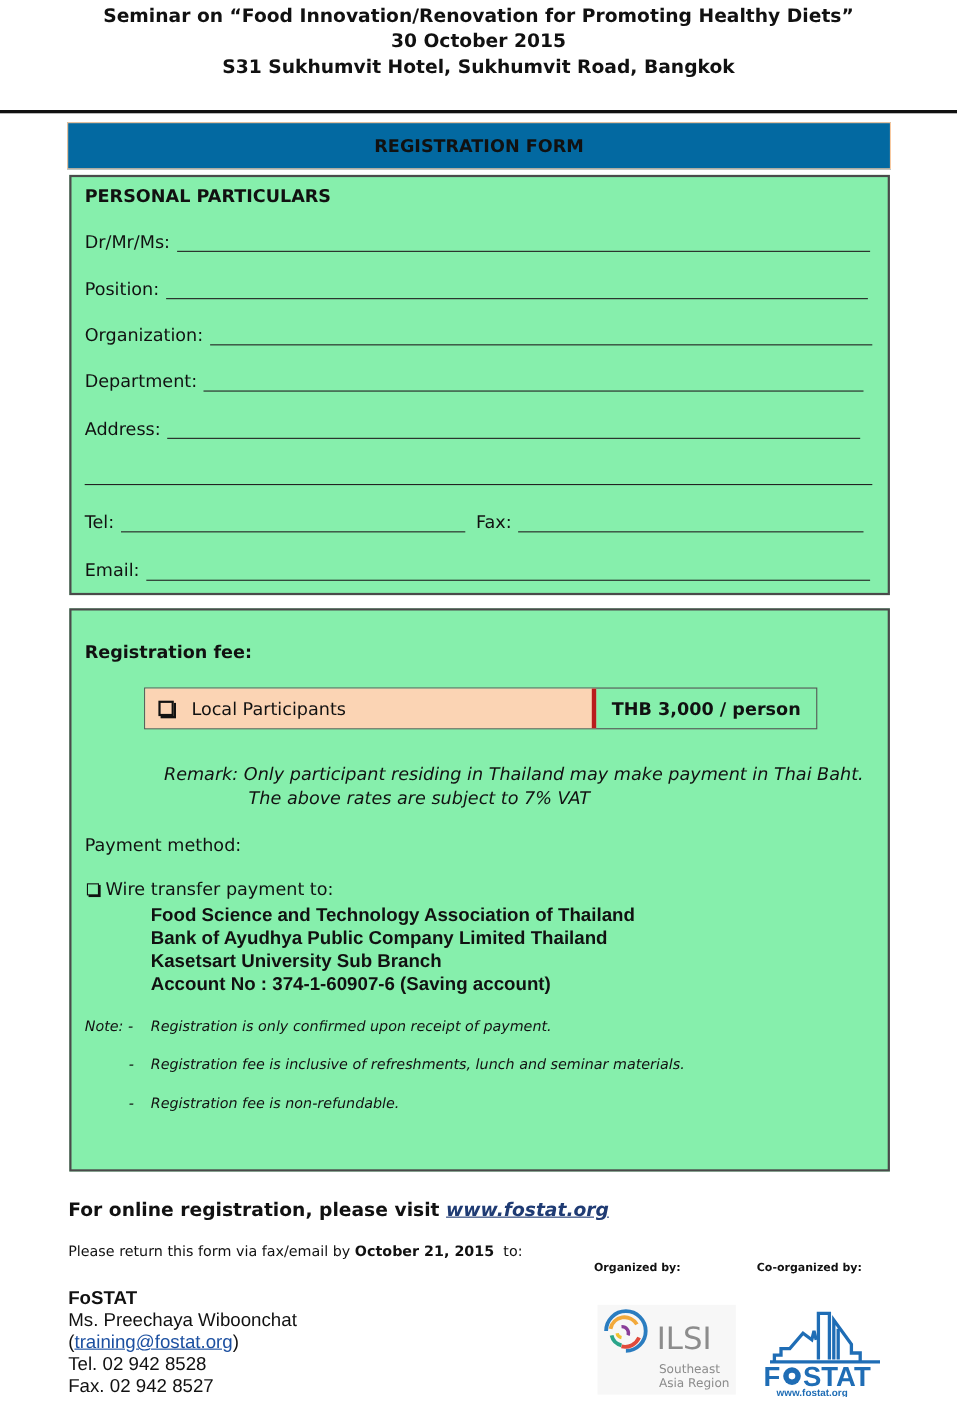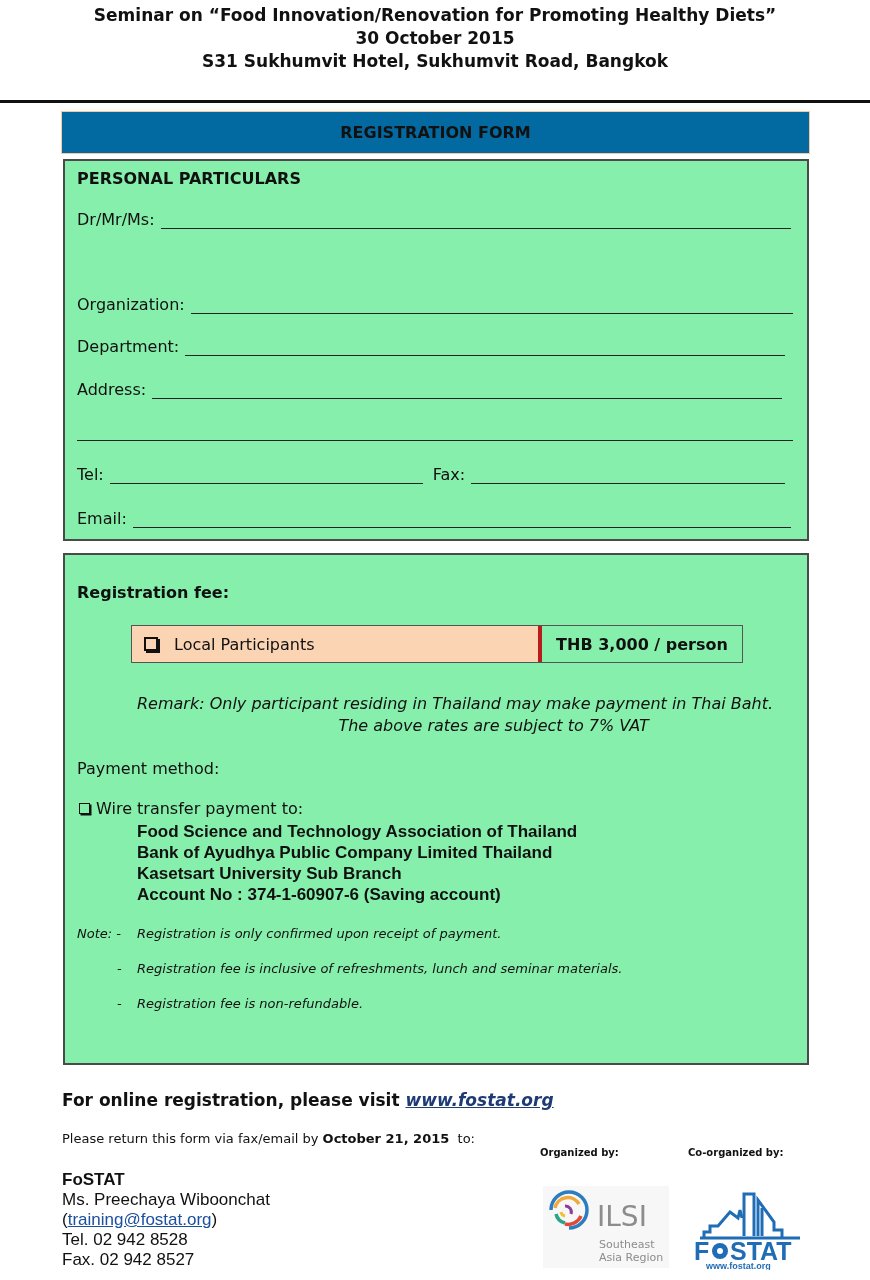--- a/index.html
+++ b/index.html
@@ -23,21 +23,21 @@
   .field .lbl { white-space: nowrap; padding-right: 6px; }
   .field .line { border-bottom: 1.5px solid #222; height: 17px; }
 
   .fee-title { position: absolute; left: 12px; top: 28px; font-weight: bold; font-size: 16px; }
   .fee-table { position: absolute; left: 66px; top: 70px; width: 612px; height: 38px; display: flex; border: 1px solid #555; }
   .fee-name { width: 410px; background: #fbd4b4; border-right: 4px solid #b91c1c; display: flex; align-items: center; padding-left: 12px; font-size: 16px; }
   .fee-price { flex: 1; display: flex; align-items: center; justify-content: center; font-weight: bold; font-size: 16px; }
   .chk { display: inline-block; width: 14px; height: 14px; border: 2px solid #111; box-shadow: 2px 2px 0 #111; margin-right: 16px; }
   .chk.sm { width: 11px; height: 11px; border: 1.5px solid #111; box-shadow: 1.5px 1.5px 0 #111; margin-right: 6px; }
 
-  .remark { position: absolute; left: 72px; top: 138px; font-style: italic; font-size: 16px; line-height: 22px; text-align: center; }
+  .remark { position: absolute; left: 84px; top: 138px; font-style: italic; font-size: 16px; line-height: 22px; }
   .remark .l2 { padding-left: 77px; }
 
   .pay-title { position: absolute; left: 12px; top: 204px; font-size: 16px; }
   .wire { position: absolute; left: 14px; top: 244px; font-size: 16px; display: flex; align-items: center; }
   .bank { position: absolute; left: 72px; top: 266px; font-family: "Liberation Sans", sans-serif; font-weight: bold; font-size: 17px; line-height: 21px; }
 
   .note { position: absolute; left: 12px; font-style: italic; font-size: 13px; color: #111; }
   .note .k { display: inline-block; width: 60px; }
   .note .dash { display: inline-block; width: 20px; padding-left: 40px; box-sizing: content-box; }
 
@@ -63,20 +63,24 @@
 <div class="rule"></div>
 
 <div class="banner">REGISTRATION FORM</div>
 
 <div class="box box1">
   <div class="sec-title">PERSONAL PARTICULARS</div>
 
   <div class="field" style="top:46px;">
     <span class="lbl">Dr/Mr/Ms:</span>
     <span class="line" style="width:630px;"></span>
+  </div>
+  <div class="field" style="top:89px;">
+    <span class="lbl">Position:</span>
+    <span class="line" style="width:638px;"></span>
   </div>
   <div class="field" style="top:131px;text-align:center;">
     <span class="lbl">Organization:</span>
     <span class="line" style="width:602px;"></span>
   </div>
   <div class="field" style="top:173px;">
     <span class="lbl">Department:</span>
     <span class="line" style="width:600px;"></span>
   </div>
   <div class="field" style="top:216px;">

